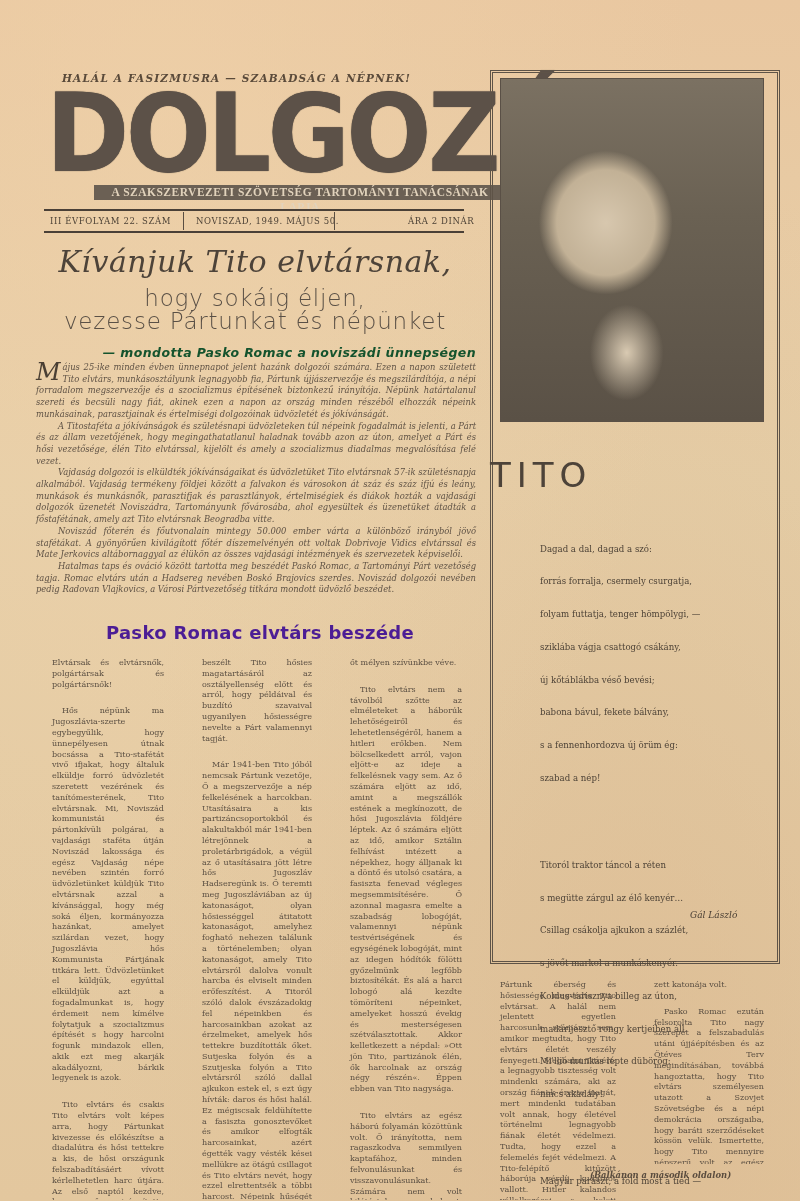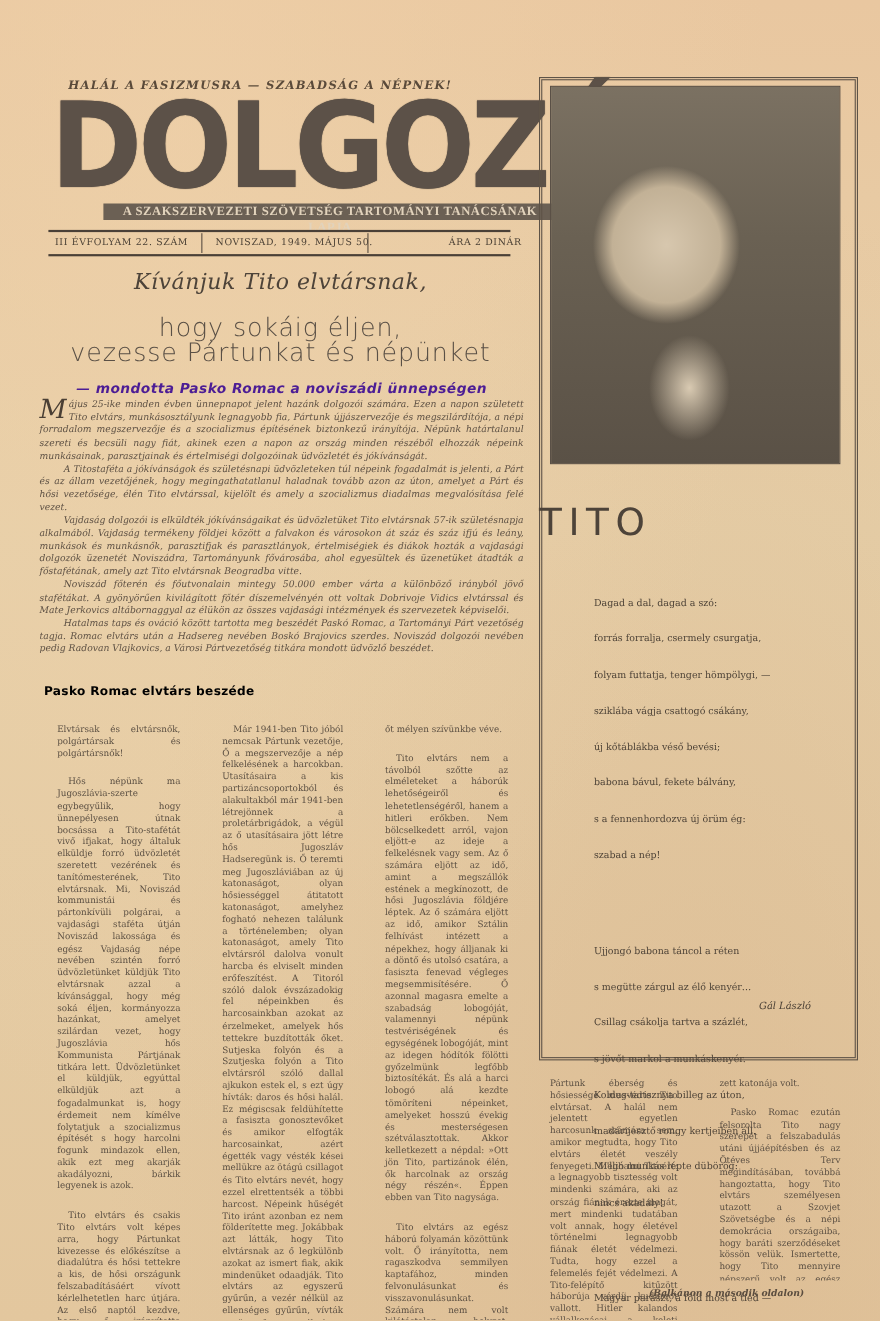--- a/index.html
+++ b/index.html
@@ -17,28 +17,28 @@
     font-size:108px;line-height:100px;letter-spacing:-4px;color:#5c5148;transform:scaleX(0.93);transform-origin:left;
     text-shadow:0 0 1px #4a4037;}
   .subtitle-bar{left:50px;top:185px;width:412px;height:15px;background:#6b6054;color:#e2d3bc;
     font-family:Liberation Serif, serif;font-size:11.5px;line-height:15px;text-align:center;letter-spacing:.5px;font-weight:bold;margin-left:44px;}
   .info-rule-top{left:44px;top:209px;width:420px;height:2px;background:#4a4037;}
   .info-rule-bot{left:44px;top:231px;width:420px;height:2px;background:#4a4037;}
   .info{top:213px;height:16px;font-size:8.5px;line-height:16px;letter-spacing:.6px;color:#4d4236;}
   .info-sep{top:212px;width:1px;height:18px;background:#5a4e42;}
   
   .h-script{left:40px;top:244px;width:430px;text-align:center;font-family:"DejaVu Serif",serif;font-style:italic;
-    font-size:20px;color:#4d4339;letter-spacing:.5px;}
+    font-size:30px;color:#4d4339;letter-spacing:.5px;}
   .h-sub{left:40px;width:430px;text-align:center;font-family:"DejaVu Sans",sans-serif;font-weight:300;color:#5a5046;font-size:23px;letter-spacing:.8px;}
-  .byline{left:36px;top:345px;width:440px;text-align:center;font-family:"DejaVu Sans",sans-serif;font-weight:bold;font-style:italic;font-size:12.5px;color:#4c1d95;letter-spacing:.4px;}
+  .byline{left:36px;top:345px;width:440px;text-align:right;font-family:"DejaVu Sans",sans-serif;font-weight:bold;font-style:italic;font-size:12.5px;color:#14532d;letter-spacing:.4px;}
   .lead{left:36px;top:362px;width:440px;font-size:8.4px;line-height:11.7px;font-style:italic;text-align:justify;color:#5e5144;}
   .lead p{margin:0;text-indent:22px;}
   .lead p.first{text-indent:0;}
   .dropcap{float:left;font-size:24px;line-height:20px;margin-right:2px;font-style:italic;color:#4a3f34;}
-  .speech-title{left:40px;top:622px;width:440px;font-family:"DejaVu Sans",sans-serif;font-weight:bold;font-size:11px;color:#000000;letter-spacing:.3px;}
+  .speech-title{left:40px;top:622px;width:440px;text-align:center;font-family:"DejaVu Sans",sans-serif;font-weight:bold;font-size:18px;color:#4c1d95;letter-spacing:.3px;}
   .col{font-size:8px;line-height:10.8px;text-align:justify;color:#5b4f42;}
   .col p{margin:16px;text-indent:10px;}
   .col p.noind{text-indent:0;}
   
   .box{left:490px;top:70px;width:284px;height:888px;border:3px double #5e5347;}
   .photo{left:500px;top:78px;width:262px;height:342px;
     background:
       radial-gradient(ellipse 34% 28% at 40% 42%, #d7c7ae 0%, #c2b196 55%, transparent 75%),
       radial-gradient(ellipse 20% 20% at 48% 80%, #d9cab2 0%, transparent 70%),
       linear-gradient(180deg,#7b7162 0%,#6a6153 40%,#5a5146 100%);
@@ -80,20 +80,21 @@
 
 <div class="abs speech-title">Pasko Romac elvtárs beszéde</div>
 
 <div class="abs col" style="left:36px;top:642px;width:144px;height:558px;overflow:hidden;">
   <p class="noind">Elvtársak és elvtársnők, polgártársak és polgártársnők!</p>
   <p>Hős népünk ma Jugoszlávia-szerte egybegyűlik, hogy ünnepélyesen útnak bocsássa a Tito-stafétát vivő ifjakat, hogy általuk elküldje forró üdvözletét szeretett vezérének és tanítómesterének, Tito elvtársnak. Mi, Noviszád kommunistái és pártonkívüli polgárai, a vajdasági staféta útján Noviszád lakossága és egész Vajdaság népe nevében szintén forró üdvözletünket küldjük Tito elvtársnak azzal a kívánsággal, hogy még soká éljen, kormányozza hazánkat, amelyet szilárdan vezet, hogy Jugoszlávia hős Kommunista Pártjának titkára lett. Üdvözletünket el küldjük, egyúttal elküldjük azt a fogadalmunkat is, hogy érdemeit nem kímélve folytatjuk a szocializmus építését s hogy harcolni fogunk mindazok ellen, akik ezt meg akarják akadályozni, bárkik legyenek is azok.</p>
   <p>Tito elvtárs és csakis Tito elvtárs volt képes arra, hogy Pártunkat kivezesse és előkészítse a diadalútra és hősi tettekre a kis, de hősi országunk felszabadításáért vívott kérlelhetetlen harc útjára. Az első naptól kezdve, hogy ő irányította Pártunkat, minden párttag megérezte, hogy először van igazi vezetője és vezetője, aki könyörtelenül leszámol mind a jobboldali opportunizmussal, mind pedig mindenfajta frakciós szellemmel, amely addig uralkodott Pártunkban. Tito elvtárs tanította Pártunkat, hogyan harcoljon az uralkodó burzsoázia és a monarchofasiszta Jugoszlávia rendőr gépezete ellen. Hála ennek a nevelésnek, Pártunkban kemény, öntevékeny kádereket neveltek, a vezetés alatt kiválóan kitartó, a legnagyobb szükséges pillanatban a vezérnek engedelmes tagok a Kommunista Párt soraiba. Az uralkodó burzsoázia, valamint a régi Jugoszlávia rendőrapparátusa ellen harcolva, Tito elvtárs és pártotársai a nép forradalmi harcát vezették, amely megerősödött. Harcos vezetőivel a rendőrségnek és a provokátoroknak legelszántabb támadásaival szemben, Tito elvtárs már akkor is a legvadabb üldöztetésnek volt kitéve. A régi Jugoszlávia kémeinek és provokátorainak egész hadseregét uszították Tito elvtárs nyomába. Ezt azért tették, mert a rendőrség felismerte Titóban a nagy forradalmárt.</p>
 
 </div>
 <div class="abs col" style="left:186px;top:642px;width:142px;height:558px;overflow:hidden;">
+  <p class="noind">beszélt Tito hősies magatartásáról az osztályellenség előtt és arról, hogy példáival és buzdító szavaival ugyanilyen hősiességre nevelte a Párt valamennyi tagját.</p>
   <p>Már 1941-ben Tito jóból nemcsak Pártunk vezetője, Ő a megszervezője a nép felkelésének a harcokban. Utasításaira a kis partizáncsoportokból és alakultakból már 1941-ben létrejönnek a proletárbrigádok, a végül az ő utasításaira jött létre hős Jugoszláv Hadseregünk is. Ő teremti meg Jugoszláviában az új katonaságot, olyan hősiességgel átitatott katonaságot, amelyhez fogható nehezen találunk a történelemben; olyan katonaságot, amely Tito elvtársról dalolva vonult harcba és elviselt minden erőfeszítést. A Titoról szóló dalok évszázadokig fel népeinkben és harcosainkban azokat az érzelmeket, amelyek hős tettekre buzdították őket. Sutjeska folyón és a Szutjeska folyón a Tito elvtársról szóló dallal ajkukon estek el, s ezt úgy hívták: daros és hősi halál. Ez mégiscsak feldühítette a fasiszta gonosztevőket és amikor elfogták harcosainkat, azért égették vagy vésték kései mellükre az ötágú csillagot és Tito elvtárs nevét, hogy ezzel elrettentsék a többi harcost. Népeink hűségét Tito iránt azonban ez nem földerítette meg. Jokábbak azt látták, hogy Tito elvtársnak az ő legkülönb azokat az ismert fiak, akik mindenüket odaadják. Tito elvtárs az egyszerű gyűrűn, a vezér nélkül az ellenséges gyűrűn, vívták együtt tűrte az éhséget, közöttük vetette ágyát erdőben és hóban, az ágakból és falevelekből. Egyszóval megosztotta harcosaival és népével a jót és a rosszat. És nem ment el tőlünk sem Londonba, se a Távolkeletre. Mi ilyennek ismertük őt, ilyen nek szerettük meg őt és mint ilyen</p>
 </div>
 <div class="abs col" style="left:334px;top:642px;width:144px;height:558px;overflow:hidden;">
   <p class="noind">őt mélyen szívünkbe véve.</p>
   <p>Tito elvtárs nem a távolból szőtte az elméleteket a háborúk lehetőségeiről és lehetetlenségéről, hanem a hitleri erőkben. Nem bölcselkedett arról, vajon eljött-e az ideje a felkelésnek vagy sem. Az ő számára eljött az idő, amint a megszállók estének a megkínozott, de hősi Jugoszlávia földjére léptek. Az ő számára eljött az idő, amikor Sztálin felhívást intézett a népekhez, hogy álljanak ki a döntő és utolsó csatára, a fasiszta fenevad végleges megsemmisítésére. Ő azonnal magasra emelte a szabadság lobogóját, valamennyi népünk testvériségének és egységének lobogóját, mint az idegen hódítók fölötti győzelmünk legfőbb biztosítékát. És alá a harci lobogó alá kezdte tömöríteni népeinket, amelyeket hosszú évekig és mesterségesen szétválasztottak. Akkor kelletkezett a népdal: »Ott jön Tito, partizánok élén, ők harcolnak az ország négy részén«. Éppen ebben van Tito nagysága.</p>
   <p>Tito elvtárs az egész háború folyamán közöttünk volt. Ő irányította, nem ragaszkodva semmilyen kaptafához, minden felvonulásunkat és visszavonulásunkat. Számára nem volt kilátástalan helyzet. Minden a harcosokhoz intézett beszéde, vagy személyes kapcsolata egy-egy csapattal a legnehezebb percekben, hősiességet és csüggedetlenséget öntött a harcosokba. Tito elvtárs katonai zsenialitása, ami a katonai tudomány csodálatra méltó elemeit tartalmazza, bizonyítja Hitler utolsó offenzívája is, amelyben Hitler az egész Jugoszláviában, amely az ellensége hatalmát szedte, szétszerzett kötötte le és ezzel elvonta őket a keleti frontról. Azonban, sem Göbbels vérdíj-ígéreteinek, sem Göring dicsért támadásainak, sem Hitler fasiszta hutelinak nem sikerült Tito elvtársat elpusztítanok. A nép éber szeme és hősiessége, harcosainak és a</p>
 </div>
 
 <div class="abs box"></div>
 <div class="abs photo"></div>
@@ -104,23 +105,23 @@
     <div>Dagad a dal, dagad a szó:</div>
     <div>forrás forralja, csermely csurgatja,</div>
     <div>folyam futtatja, tenger hömpölygi, —</div>
     <div>sziklába vágja csattogó csákány,</div>
     <div>új kőtáblákba véső bevési;</div>
     <div>babona bávul, fekete bálvány,</div>
     <div>s a fennenhordozva új örüm ég:</div>
     <div>szabad a nép!</div>
   </div>
   <div class="st">
-    <div>Ujjongó babona táncol a réten</div>
+    <div>Titoról traktor táncol a réten</div>
     <div>s megütte zárgul az élő kenyér…</div>
-    <div>Csillag csákolja tartva a százlét,</div>
+    <div>Csillag csákolja ajkukon a százlét,</div>
     <div>s jövőt markol a munkáskenyér.</div>
     <div>Koldus-tarisznya billeg az úton,</div>
     <div>madárijesztő rongy kertjeiben áll.</div>
     <div>Mi'llió munkás lépte dübörög:</div>
     <div>nincs akadály!</div>
   </div>
   <div class="st">
     <div>Magyar paraszt, a föld most a tiéd —</div>
     
     

